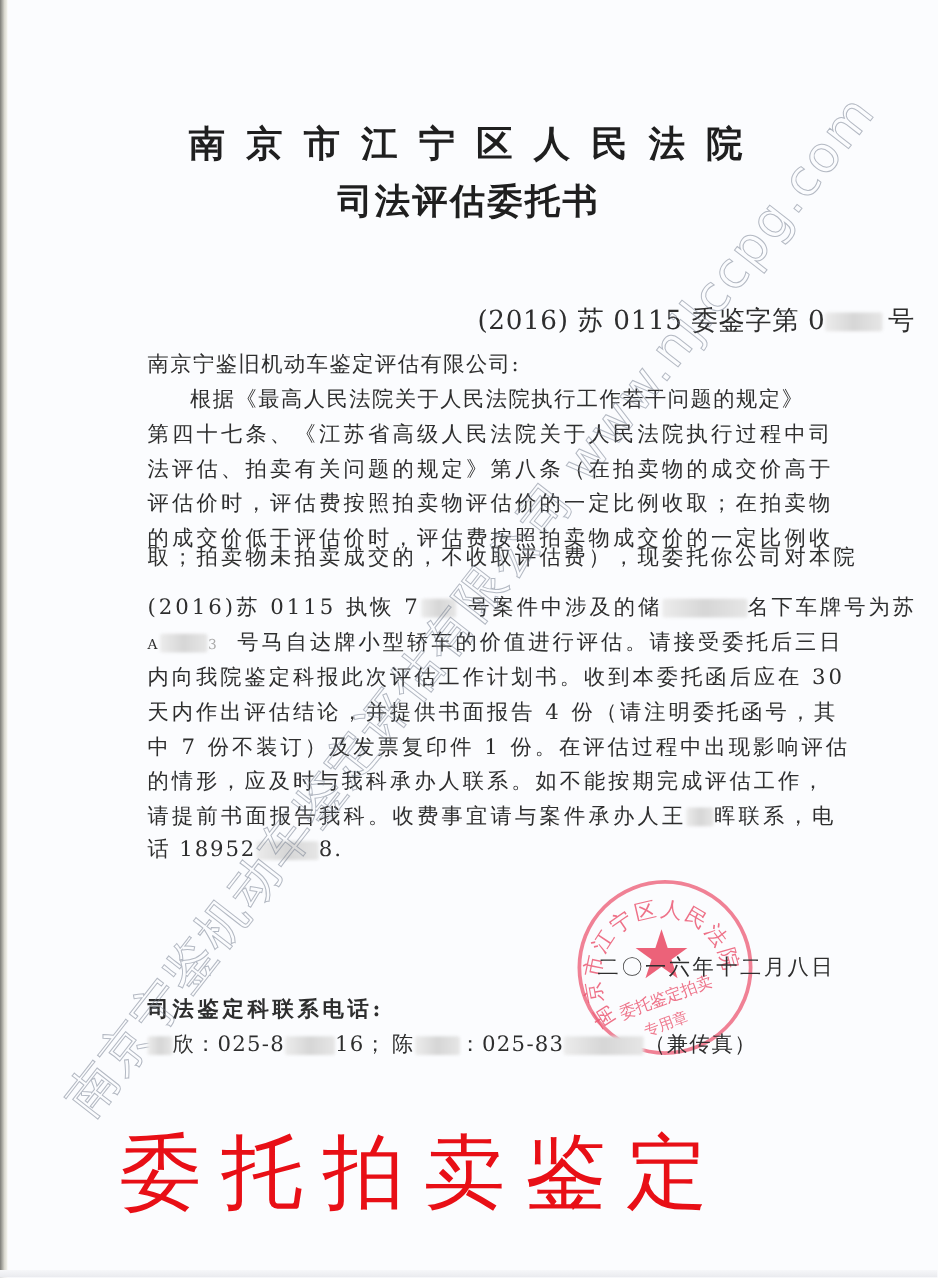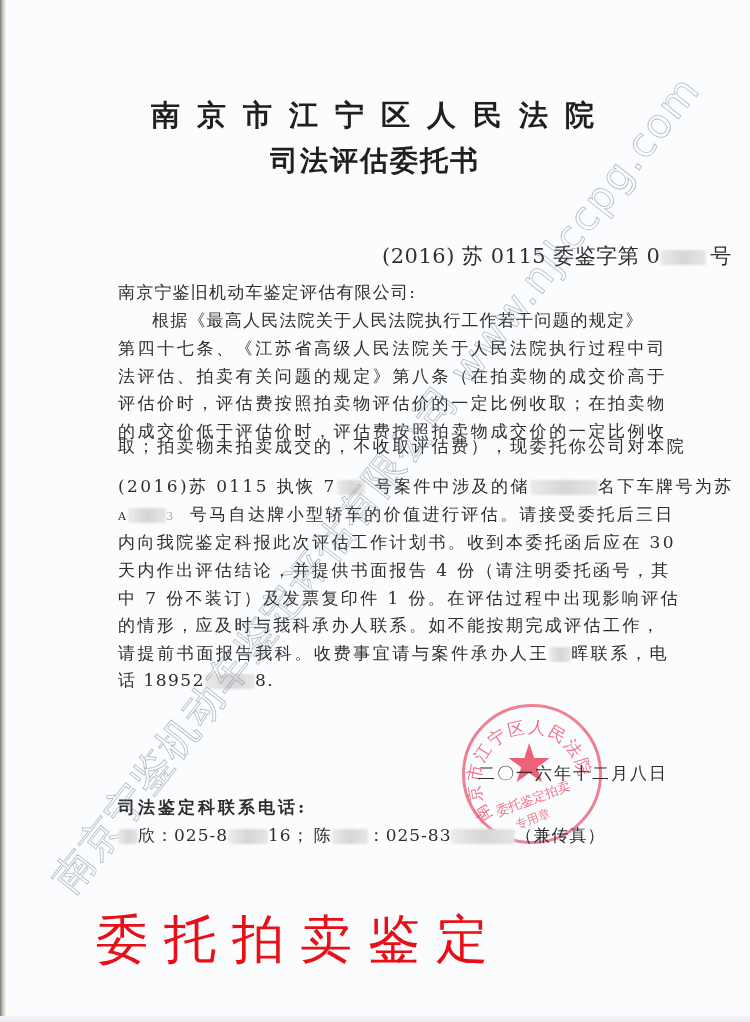--- a/index.html
+++ b/index.html
@@ -72,21 +72,21 @@
     font-family:"DejaVu Sans",sans-serif; line-height:15px;
   }
   .seal-sub2 {
     position:absolute; left:40px; top:104px; width:56px; text-align:center;
     font-size:12px; color:rgba(233,60,90,0.8); transform:rotate(-20deg);
     font-family:"DejaVu Sans",sans-serif;
   }
   .stamp-title {
     position:absolute; top:896px; left:96px; width:540px;
     font-family:"DejaVu Serif","Liberation Serif",serif;
-    font-size:52px; color:#e80f16; letter-spacing:16px; white-space:nowrap;
+    font-size:65px; color:#e80f16; letter-spacing:16px; white-space:nowrap;
     line-height:86px; font-weight:normal;
   }
   .watermark {
     position:absolute; left:40px; top:870px; transform-origin:0 0;
     transform:rotate(-52deg);
     font-family:"DejaVu Sans",sans-serif; font-size:40px; white-space:nowrap;
     color:transparent; -webkit-text-stroke:0.8px rgba(120,130,145,0.55);
     letter-spacing:2px; z-index:1; pointer-events:none;
   }
 </style>

